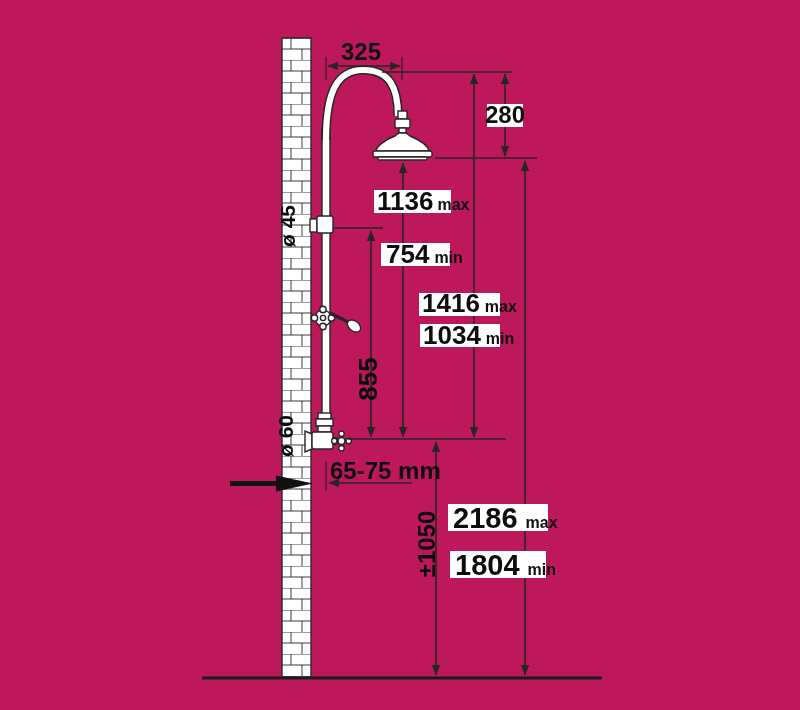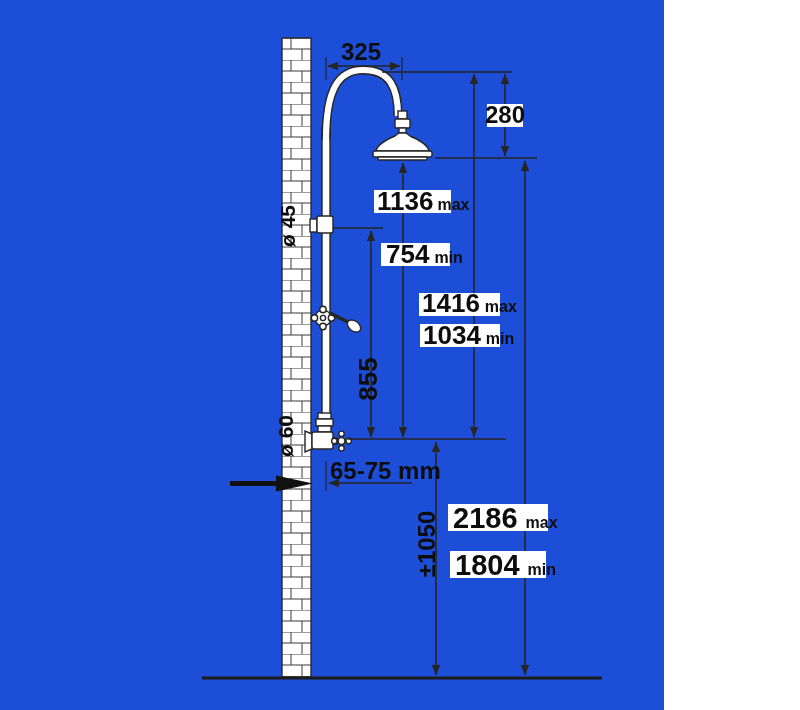--- a/index.html
+++ b/index.html
@@ -2,23 +2,23 @@
 <html><head>
 <meta charset="utf-8">
 <style>
   html, body {
     margin: 0;
     padding: 0;
     background: #ffffff;
   }
   .canvas {
     position: relative;
-    width: 664px;
+    width: 800px;
     height: 710px;
-    background: #1d4ed8;
+    background: #be185d;
     overflow: hidden;
     font-family: "Liberation Sans", sans-serif;
   }
   svg { display: block; }
   .ln   { stroke: #262626; stroke-width: 1.6; fill: none; }
   .thin { stroke: #262626; stroke-width: 1.2; fill: none; }
   .fw   { fill: #ffffff; stroke: #262626; stroke-width: 1.4; }
   .mask { fill: #ffffff; stroke: none; }
   .dimtext {
     font-family: "Liberation Sans", sans-serif;

